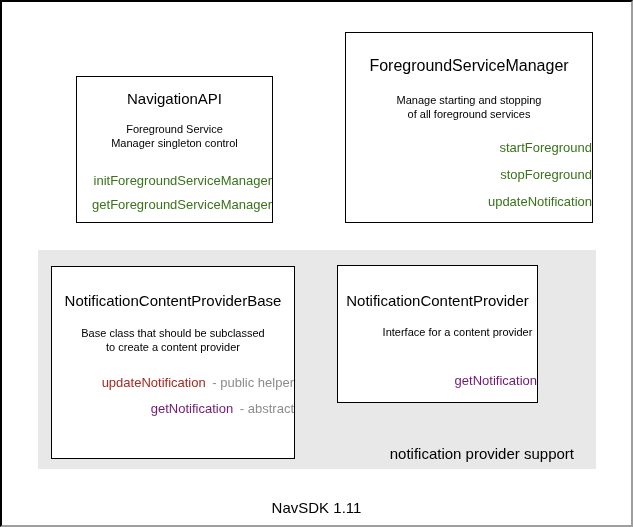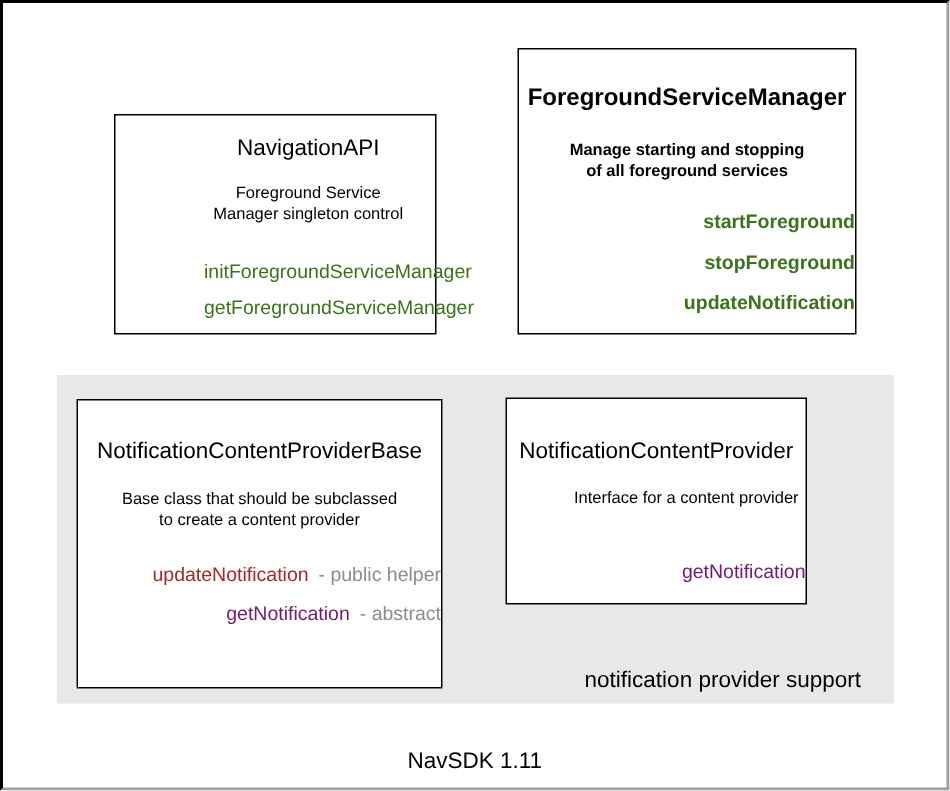--- a/index.html
+++ b/index.html
@@ -34,22 +34,22 @@
     white-space: nowrap;
     text-align: right;
   }
   .box {
     position: absolute;
     box-sizing: border-box;
     background: #ffffff;
     border: 1.5px solid #000000;
     text-align: center;
   }
-  .b-navapi { left: 74px;  top: 74px;  width: 215px; height: 147px; padding-left: 44px; }
-  .b-fsm    { left: 343px; top: 30px;  width: 226px; height: 191px; font-weight: bold; }
+  .b-navapi { left: 74px;  top: 74px;  width: 197px; height: 147px; }
+  .b-fsm    { left: 343px; top: 30px;  width: 248px; height: 191px; }
   .b-ncpb   { left: 49px;  top: 264px; width: 244px; height: 193px; }
   .b-ncp    { left: 335px; top: 263px; width: 201px; height: 138px; }
 
   .box-title { font-size: 15px; line-height: 18px; white-space: nowrap; }
   .b-fsm .box-title { font-size: 16px; line-height: 19px; }
   .box-desc  { font-size: 11px; line-height: 14px; color: #000000; }
   .methods   { text-align: right; font-size: 13px; line-height: 14px; }
   .method    { white-space: nowrap; }
 
   .b-navapi .box-title { margin-top: 13px; }

